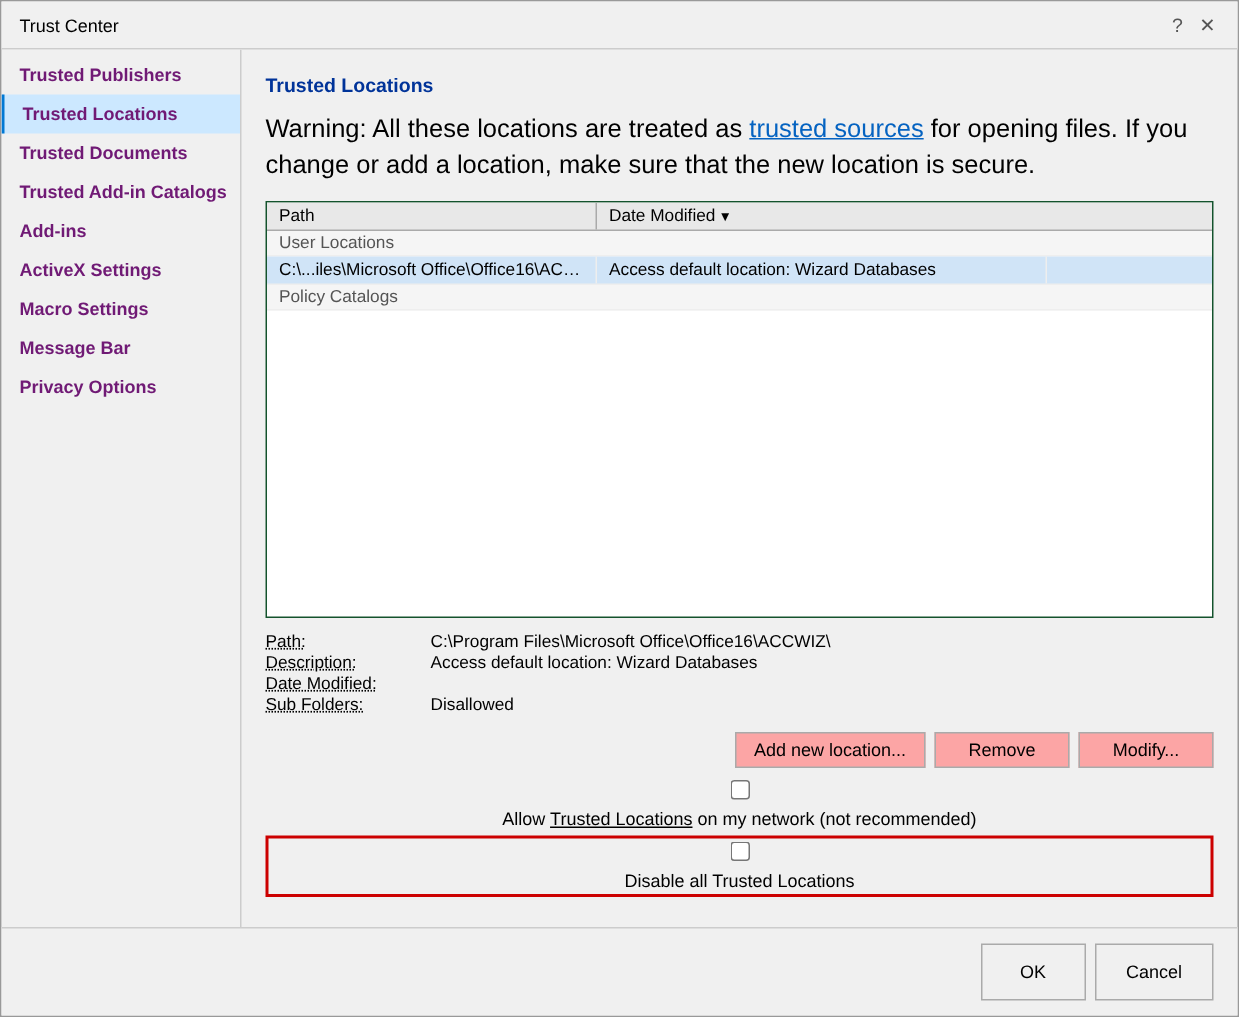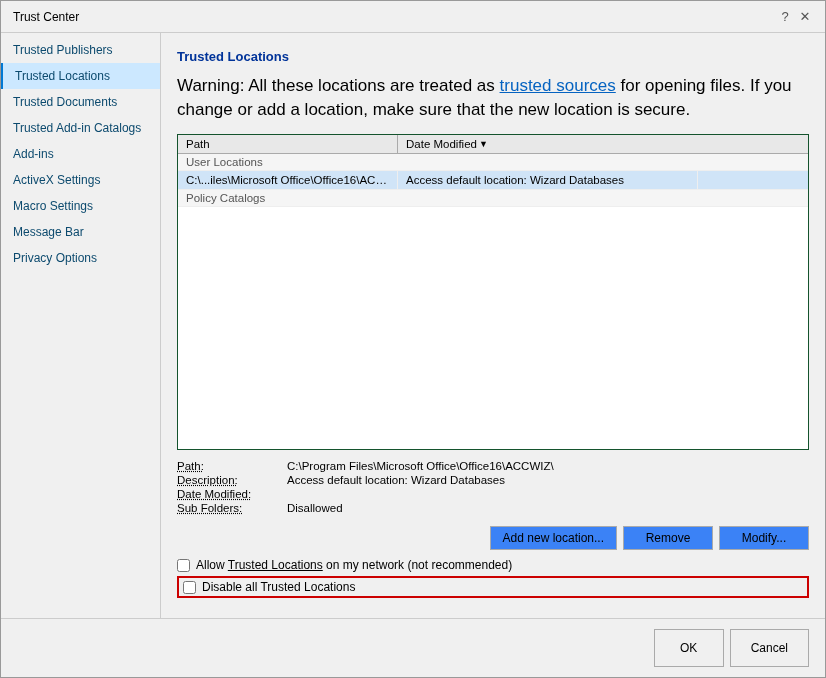--- a/index.html
+++ b/index.html
@@ -60,23 +60,24 @@
     .sidebar {
       width: 160px;
       background: #f0f0f0;
       border-right: 1px solid #ccc;
       padding: 4px 0;
       flex-shrink: 0;
     }
     .sidebar-item {
       padding: 6px 12px;
       cursor: pointer;
-      color: #0c4a6e;
+      color: #701a75;
       font-size: 12px;
       white-space: nowrap;
+      font-weight: bold;
     }
     .sidebar-item.active {
       background: #cce8ff;
       border-left: 2px solid #0078d4;
     }
     .main-content {
       flex: 1;
       padding: 16px;
       display: flex;
       flex-direction: column;
@@ -170,37 +171,38 @@
       color: #000;
     }
     .buttons-row {
       display: flex;
       justify-content: flex-end;
       gap: 6px;
       margin-bottom: 8px;
     }
     .btn {
       padding: 4px 12px;
-      background: #3b82f6;
+      background: #fca5a5;
       border: 1px solid #aaa;
       cursor: pointer;
       font-size: 12px;
       min-width: 90px;
       text-align: center;
     }
     .checkboxes-section {
       display: flex;
       flex-direction: column;
       gap: 4px;
       margin-bottom: 4px;
     }
     .checkbox-row {
       display: flex;
       align-items: center;
       gap: 6px;
+      flex-direction: column;
     }
     .checkbox-row input[type=checkbox] {
       width: 13px;
       height: 13px;
     }
     .checkbox-label {
       font-size: 12px;
       color: #000;
     }
     .checkbox-label .underline { text-decoration: underline; }

